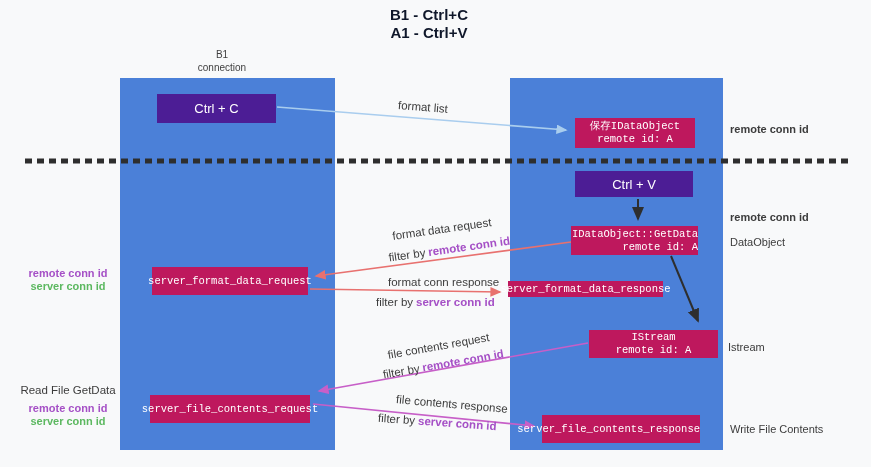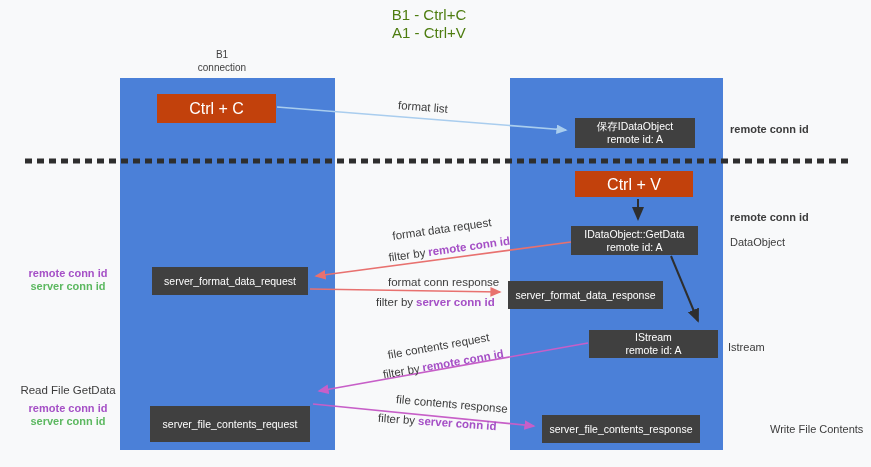--- a/index.html
+++ b/index.html
@@ -3,32 +3,32 @@
 <meta charset="utf-8">
 <style>
   html,body { margin:0; padding:0; background:#f8f9fa; }
   .canvas {
     position:relative; width:871px; height:467px; overflow:hidden;
     background:#f8f9fa;
     font-family:"Liberation Sans", sans-serif;
     color:#3c3c3c;
   }
   .title-block { position:absolute; left:329px; top:6px; width:200px;
-    text-align:center; font-size:15px; line-height:17.5px; color:#4d7c0f; }
+    text-align:center; font-size:15px; line-height:17.5px; color:#0f172a;font-weight:bold; }
   .lane-header { position:absolute; width:120px; text-align:center;
     font-size:10px; line-height:13px; color:#3f3f3f; }
   .lane { position:absolute; top:78px; height:372px; background:#4b80d8; z-index:1; }
   #lane-b1 { left:120px; width:215px; }
   #lane-a1 { left:510px; width:213px; }
   svg.overlay { position:absolute; left:0; top:0; z-index:2; pointer-events:none; }
   .node { position:absolute; z-index:3; display:flex; flex-direction:column;
     align-items:center; justify-content:center; color:#fff; font-size:10.5px;
     line-height:13px; text-align:center; white-space:nowrap; }
-  .node.orange { background:#404040; }
-  .node.green  { background:#c2410c; font-size:16px; }
+  .node.orange { background:#be185d;font-family:Liberation Mono, monospace; }
+  .node.green  { background:#4c1d95; font-size:13px; }
   .edge-label { position:absolute; z-index:4; font-size:11.5px; color:#3c3c3c;
     white-space:nowrap; }
   .purple { color:#a550c6; font-weight:bold; }
   .greentxt { color:#5cb860; font-weight:bold; }
   .side-label { position:absolute; z-index:4; font-size:11px; color:#3c3c3c;
     white-space:nowrap; }
   .side-label.small { font-size:11px; }
   .left-stack { position:absolute; z-index:4; left:16px; width:104px;
     text-align:center; font-size:11px; line-height:13px; white-space:nowrap; }
   .filter-gap { margin-right:3px; }
@@ -90,43 +90,43 @@
 
   <div class="node orange" style="left:575px; top:118px; width:120px; height:30px;">
     <div>保存IDataObject</div>
     <div>remote id: A</div>
   </div>
 
   <div class="node green" style="left:575px; top:171px; width:118px; height:26px;">
     <div>Ctrl + V</div>
   </div>
 
-  <div class="node orange" style="left:571px; top:226px; width:127px; height:29px;">
+  <div class="node orange" style="left:571px; top:226px; width:127px; height:29px;align-items:flex-end;">
     <div>IDataObject::GetData</div>
     <div>remote id: A</div>
   </div>
 
   <div class="node orange" style="left:152px; top:267px; width:156px; height:28px;">
     <div>server_format_data_request</div>
   </div>
 
-  <div class="node orange" style="left:508px; top:281px; width:155px; height:28px;">
+  <div class="node orange" style="left:508px; top:281px; width:155px; height:16px;">
     <div>server_format_data_response</div>
   </div>
 
   <div class="node orange" style="left:589px; top:330px; width:129px; height:28px;">
     <div>IStream</div>
     <div>remote id: A</div>
   </div>
 
-  <div class="node orange" style="left:150px; top:406px; width:160px; height:36px;">
+  <div class="node orange" style="left:150px; top:395px; width:160px; height:28px;">
     <div>server_file_contents_request</div>
   </div>
 
-  <div class="node orange" style="left:542px; top:415px; width:158px; height:28px;">
+  <div class="node orange" style="left:542px; top:415px; width:158px; height:28px;align-items:flex-end;">
     <div>server_file_contents_response</div>
   </div>
 
   <div class="edge-label" style="left:398px; top:101px; transform:rotate(4.5deg);">format list</div>
 
   <div class="edge-label" style="left:392px; top:223px; transform:rotate(-8deg);">format data request</div>
   <div class="edge-label" style="left:388px; top:243px; transform:rotate(-8deg);">
     <span class="filter-gap">filter by</span><span class="purple">remote conn id</span>
   </div>
 
@@ -142,21 +142,21 @@
 
   <div class="edge-label" style="left:396px; top:398px; transform:rotate(5deg);">file contents response</div>
   <div class="edge-label" style="left:378px; top:416px; transform:rotate(4deg);">
     <span class="filter-gap">filter by</span><span class="purple">server conn id</span>
   </div>
 
   <div class="side-label small purple" style="left:730px; top:123px;">remote conn id</div>
   <div class="side-label small purple" style="left:730px; top:211px;">remote conn id</div>
   <div class="side-label" style="left:730px; top:236px;">DataObject</div>
   <div class="side-label" style="left:728px; top:341px;">Istream</div>
-  <div class="side-label" style="left:730px; top:423px;margin-left:40px;">Write File Contents</div>
+  <div class="side-label" style="left:730px; top:423px;">Write File Contents</div>
 
   <div class="left-stack" style="top:267px;">
     <div class="purple">remote conn id</div>
     <div class="greentxt">server conn id</div>
   </div>
 
   <div class="left-stack" style="top:384px; font-size:11.5px; color:#3c3c3c;">Read File GetData</div>
 
   <div class="left-stack" style="top:402px;">
     <div class="purple">remote conn id</div>

